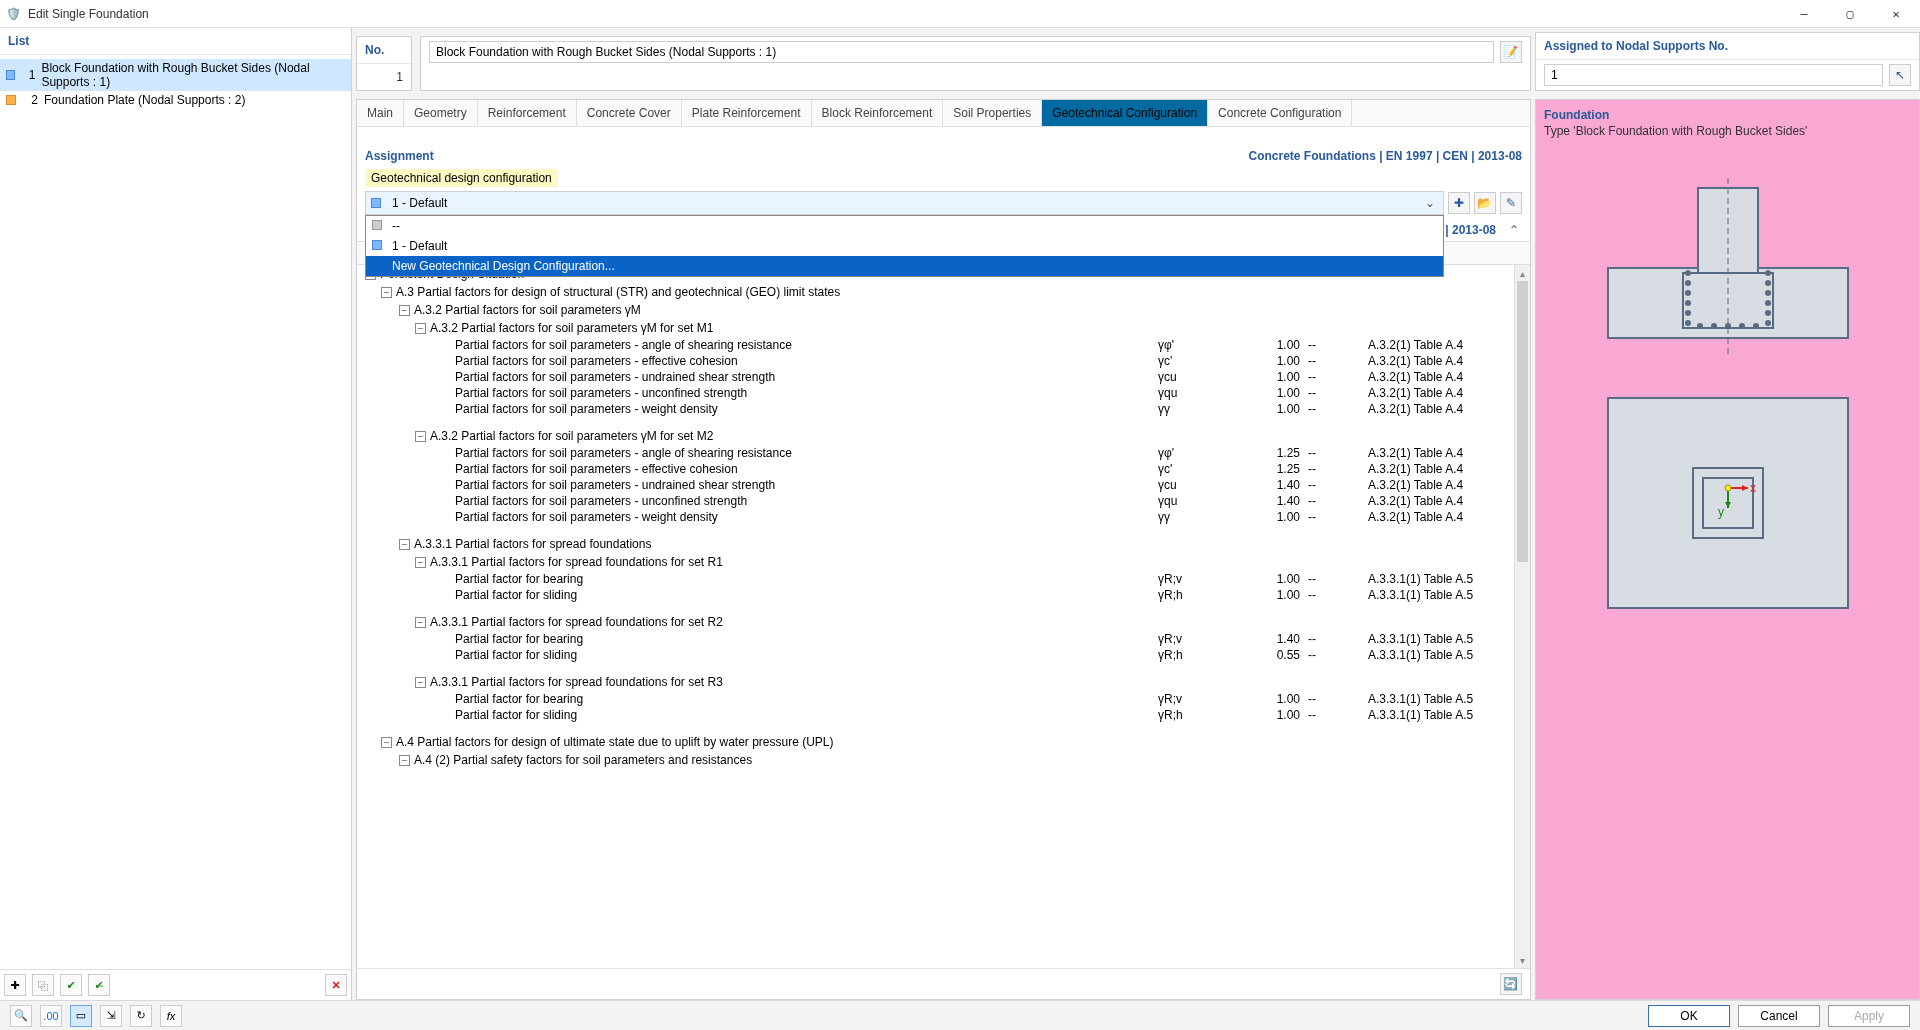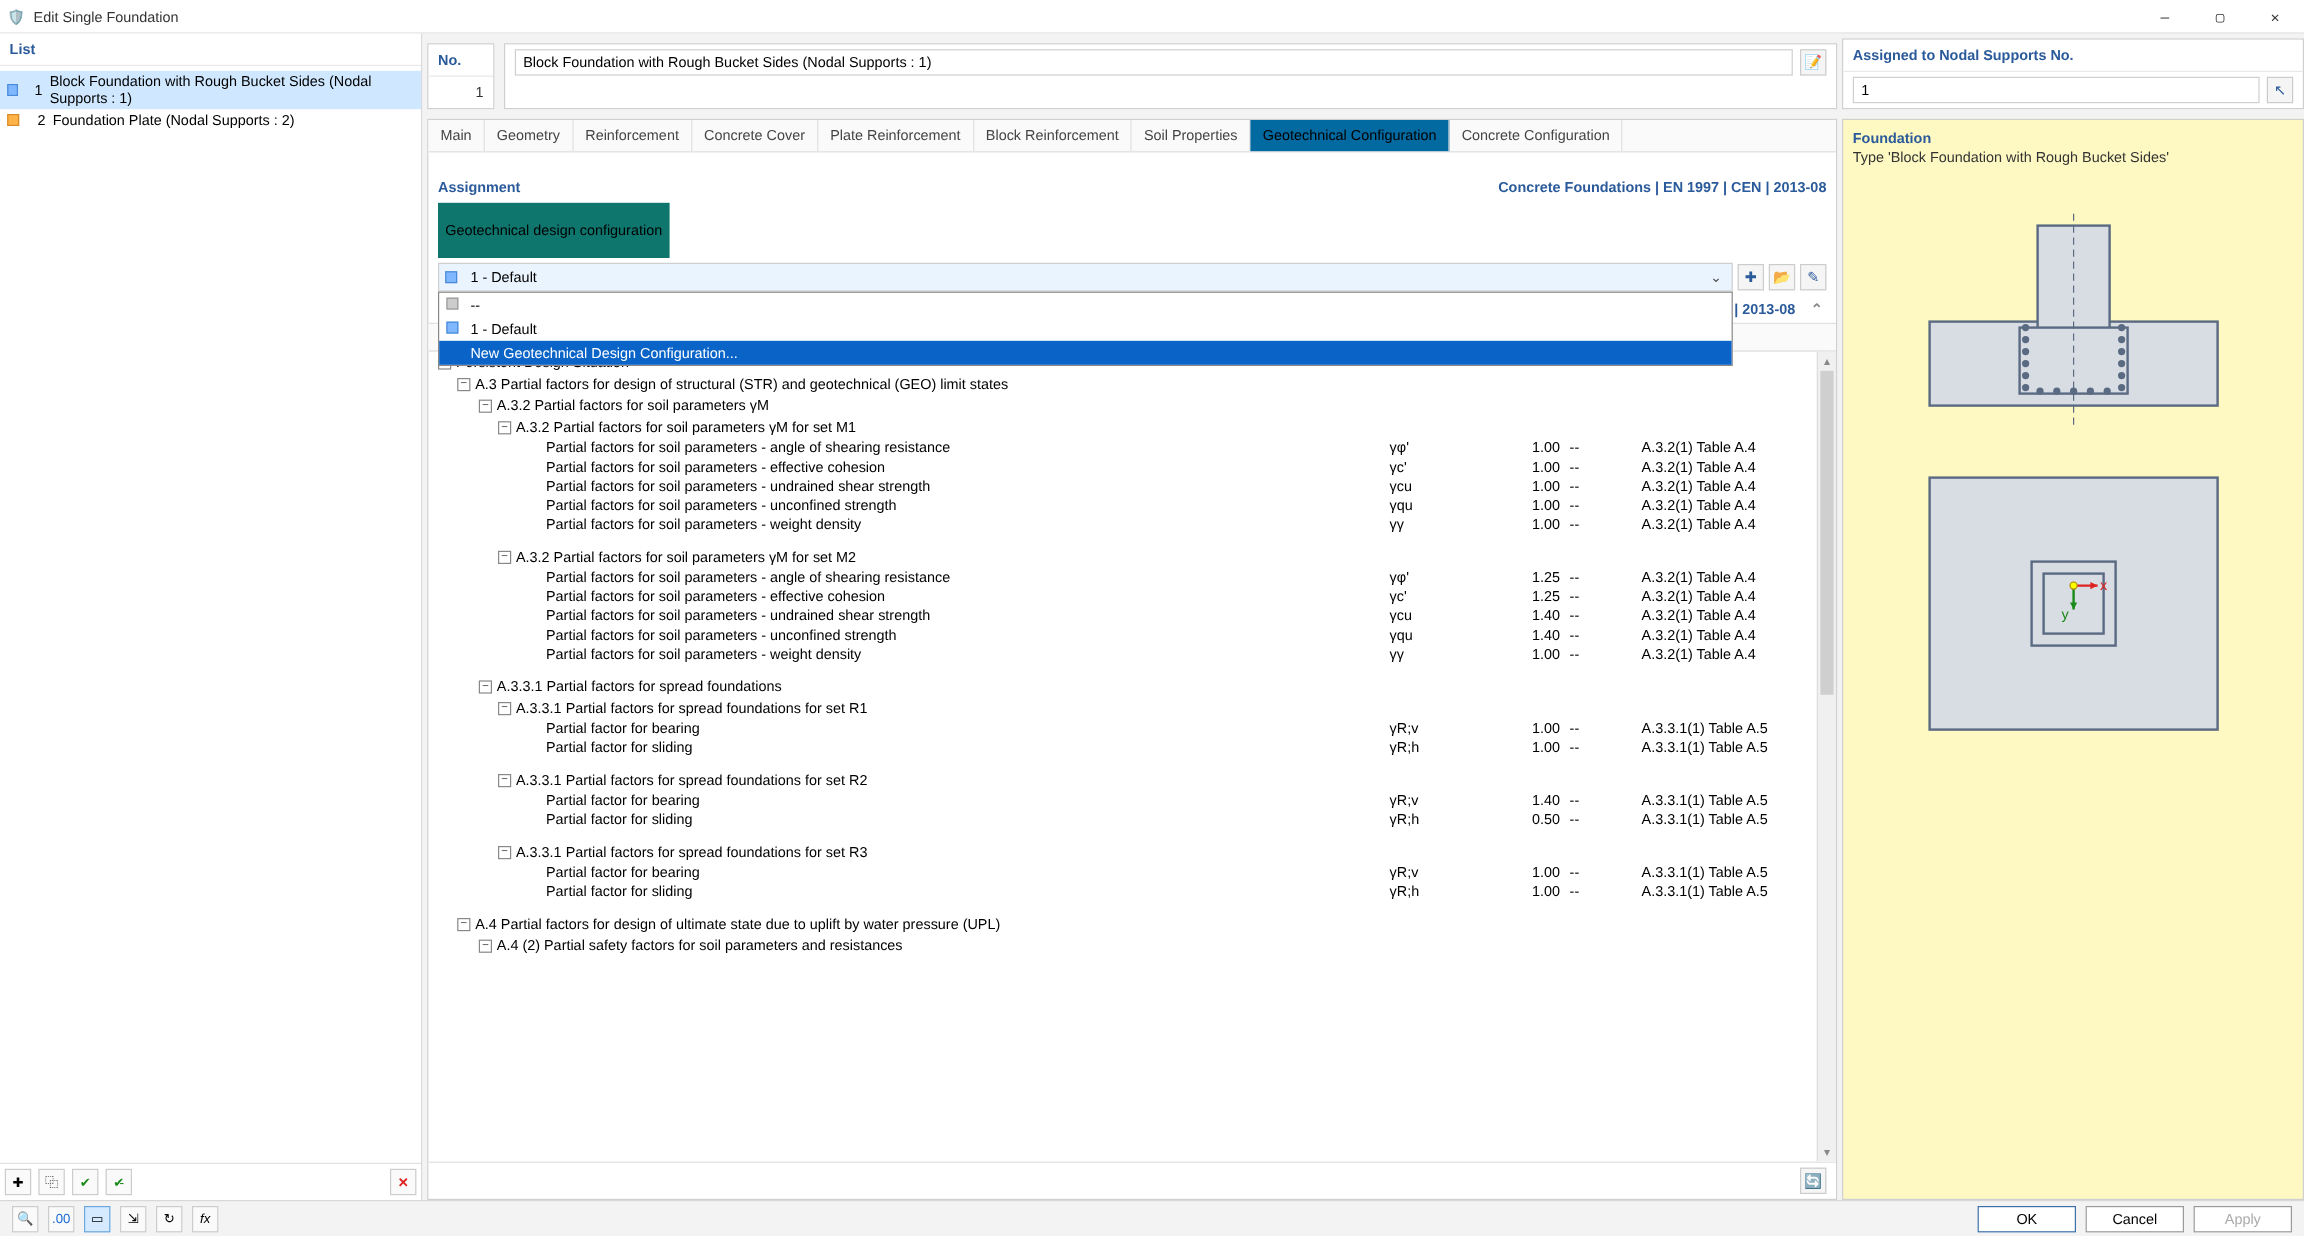--- a/index.html
+++ b/index.html
@@ -41,21 +41,21 @@
 
 .tabs-box { margin-top:8px; background:#fff; border:1px solid #d0d0d0; flex:1; display:flex; flex-direction:column; overflow:hidden; }
 .tabs { display:flex; border-bottom:1px solid #e0e0e0; background:#fafafa; }
 .tab { padding:6px 10px; color:#444; border-right:1px solid #e0e0e0; cursor:pointer; white-space:nowrap; }
 .tab.active { background:#0369a1; color:#000; }
 
 .assign-bar { display:flex; justify-content:space-between; padding:6px 8px;margin-top:16px; }
 .assign-bar .a-title { color:#2a5a9a; font-weight:600; }
 .assign-bar .a-right { color:#2a5a9a; font-weight:600; }
 
-.hl-label { background:#0f766e; padding:16px 6px; margin:0 8px; display:inline-block; width:fit-content; color:#000; }
+.hl-label { background:#fef9c3; padding:2px 6px; margin:0 8px; display:inline-block; width:fit-content; color:#000; }
 
 .dd-row { display:flex; gap:4px; padding:4px 8px; align-items:center; }
 .dd { flex:1; position:relative; }
 .dd-select { width:100%; border:1px solid #cfcfcf; padding:4px 8px 4px 26px; background:#eaf4ff; cursor:pointer; display:flex; align-items:center; justify-content:space-between; }
 .dd-select .sq { position:absolute; left:6px; }
 .dd-select .chev { color:#555; }
 .dd-popup { position:absolute; top:100%; left:0; right:0; border:1px solid #888; background:#fff; z-index:10; }
 .dd-item { padding:3px 8px 3px 26px; position:relative; cursor:pointer; }
 .dd-item .sq { position:absolute; left:6px; top:4px; }
 .dd-item.sel { background:#0a64c8; color:#fff; }
@@ -83,21 +83,21 @@
 .scrollbar-v { position:absolute; right:0; top:0; bottom:0; width:16px; background:#f0f0f0; border-left:1px solid #ddd; }
 .scroll-up, .scroll-down { height:16px; text-align:center; font-size:10px; color:#888; cursor:pointer; display:flex; align-items:center; justify-content:center; }
 .scroll-thumb { position:absolute; top:16px; left:2px; right:2px; height:40%; background:#cfcfcf; }
 
 .params-footer { display:flex; justify-content:flex-end; padding:4px 8px; border-top:1px solid #e0e0e0; }
 
 
 .right-panel { width: 385px; display:flex; flex-direction:column; gap:8px; padding-top:4px; }
 .assigned-box { background:#fff; border:1px solid #d0d0d0; }
 .assigned-box .val { padding:4px 8px; display:flex; gap:6px; align-items:center; }
-.preview-box { flex:1; background:#fef9c3; border:1px solid #d0d0d0; padding:8px; }
+.preview-box { flex:1; background:#f9a8d4; border:1px solid #d0d0d0; padding:8px; }
 .preview-title { color:#2a5a9a; font-weight:600; }
 .preview-sub { color:#333; margin-top:2px; }
 .svg-wrap { display:flex; flex-direction:column; align-items:center; gap:30px; margin-top:40px; }
 svg rect { fill:#d8dce3; stroke:#5a6a82; stroke-width:2; }
 svg .dash { stroke:#5a6a82; stroke-dasharray:6 4; fill:none; }
 svg circle.rebar { fill:#5a6a82; }
 .btn-row { position:absolute; left:0; right:0; bottom:0; height:30px; background:#f3f3f3; display:flex; align-items:center; justify-content:space-between; padding:0 10px; border-top:1px solid #d8d8d8; }
 .status-icons { display:flex; gap:8px; }
 .sicon { width:22px; height:22px; border:1px solid #ccc; background:#fafafa; display:inline-flex; align-items:center; justify-content:center; cursor:pointer; font-size:11px; }
 .sicon.sel { background:#d6eaff; border-color:#6ba8e0; }
@@ -341,21 +341,21 @@
             <div class="leaf">
               <div class="col-desc">Partial factor for bearing</div>
               <div class="col-sym">γR;v</div>
               <div class="col-val">1.40</div>
               <div class="col-unit">--</div>
               <div class="col-note">A.3.3.1(1) Table A.5</div>
             </div>
             <div class="leaf">
               <div class="col-desc">Partial factor for sliding</div>
               <div class="col-sym">γR;h</div>
-              <div class="col-val">0.50</div>
+              <div class="col-val">0.55</div>
               <div class="col-unit">--</div>
               <div class="col-note">A.3.3.1(1) Table A.5</div>
             </div>
             <div style="height:10px"></div>
             <div class="node-hdr indent3">
               <span class="toggle">−</span>
               <span>A.3.3.1 Partial factors for spread foundations for set R3</span>
             </div>
             <div class="leaf">
               <div class="col-desc">Partial factor for bearing</div>

